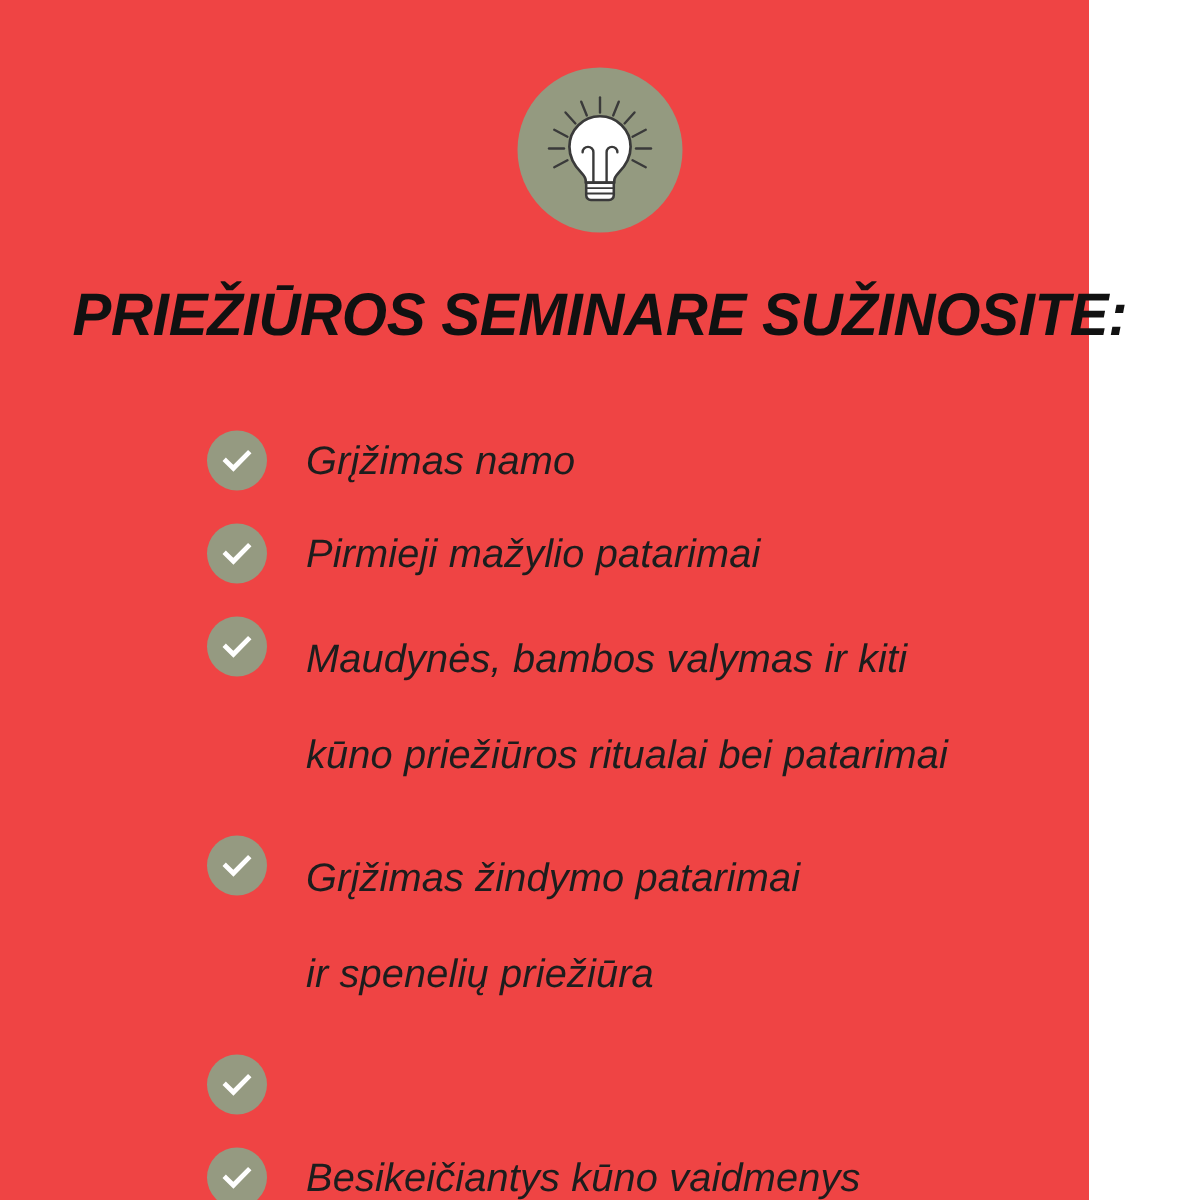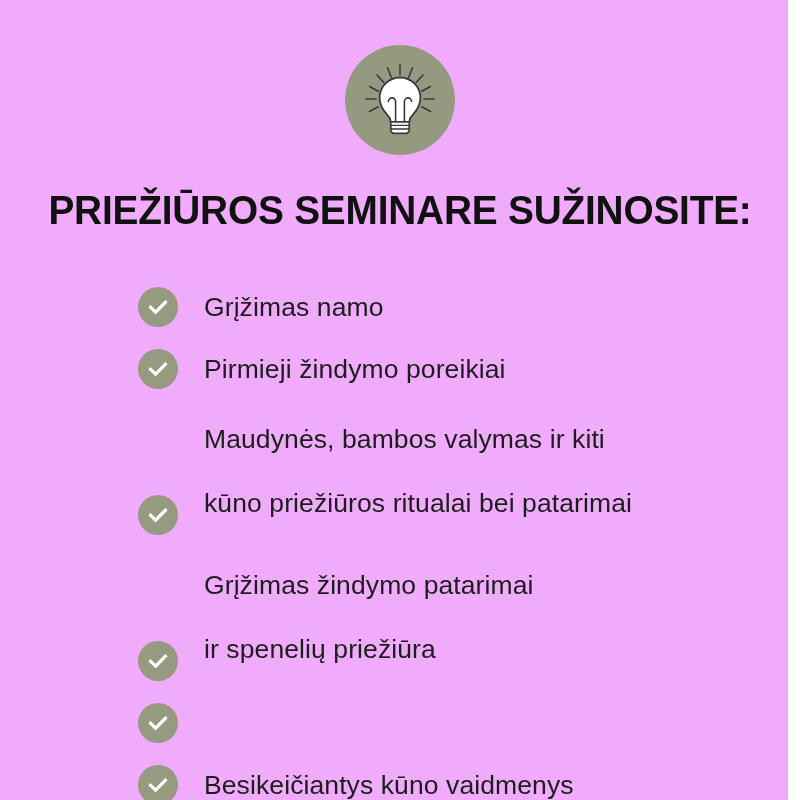--- a/index.html
+++ b/index.html
@@ -9,24 +9,25 @@
   body {
     width: 800px;
     height: 800px;
     background: #ffffff;
     font-family: "Liberation Sans", sans-serif;
     overflow: hidden;
   }
 
   .poster {
     position: relative;
-    width: 788px;
+    width: 726px;
     height: 800px;
-    background: #f0abfc;
+    background: #ef4444;
     box-sizing: border-box;
+    font-style: italic;
   }
 
   
   .icon-badge-wrap {
     position: absolute;
     top: 45px;
     left: 0;
     width: 800px;
     display: flex;
     justify-content: center;
@@ -63,21 +64,21 @@
 
   
   .list {
     position: absolute;
     top: 287px;
     left: 138px;
     width: 640px;
   }
   .list-item {
     display: flex;
-    align-items: flex-end;
+    align-items: flex-start;
     margin-bottom: 22px;
   }
   .list-item:last-child {
     margin-bottom: 0;
   }
 
   .check-badge {
     flex: 0 0 auto;
     width: 40px;
     height: 40px;
@@ -160,21 +161,21 @@
       </span>
       <span class="item-text">Grįžimas namo</span>
     </div>
 
     <div class="list-item">
       <span class="check-badge">
         <svg width="22" height="22" viewBox="0 0 22 22" aria-hidden="true">
           <path d="M3.6 11.3 L8.6 16.2 L18.4 6.2" fill="none" stroke="#ffffff" stroke-width="3.2" stroke-linecap="square" stroke-linejoin="miter"></path>
         </svg>
       </span>
-      <span class="item-text">Pirmieji žindymo poreikiai</span>
+      <span class="item-text">Pirmieji mažylio patarimai</span>
     </div>
 
     <div class="list-item">
       <span class="check-badge">
         <svg width="22" height="22" viewBox="0 0 22 22" aria-hidden="true">
           <path d="M3.6 11.3 L8.6 16.2 L18.4 6.2" fill="none" stroke="#ffffff" stroke-width="3.2" stroke-linecap="square" stroke-linejoin="miter"></path>
         </svg>
       </span>
       <span class="item-text two-line">Maudynės, bambos valymas ir kiti
 kūno priežiūros ritualai bei patarimai</span>

